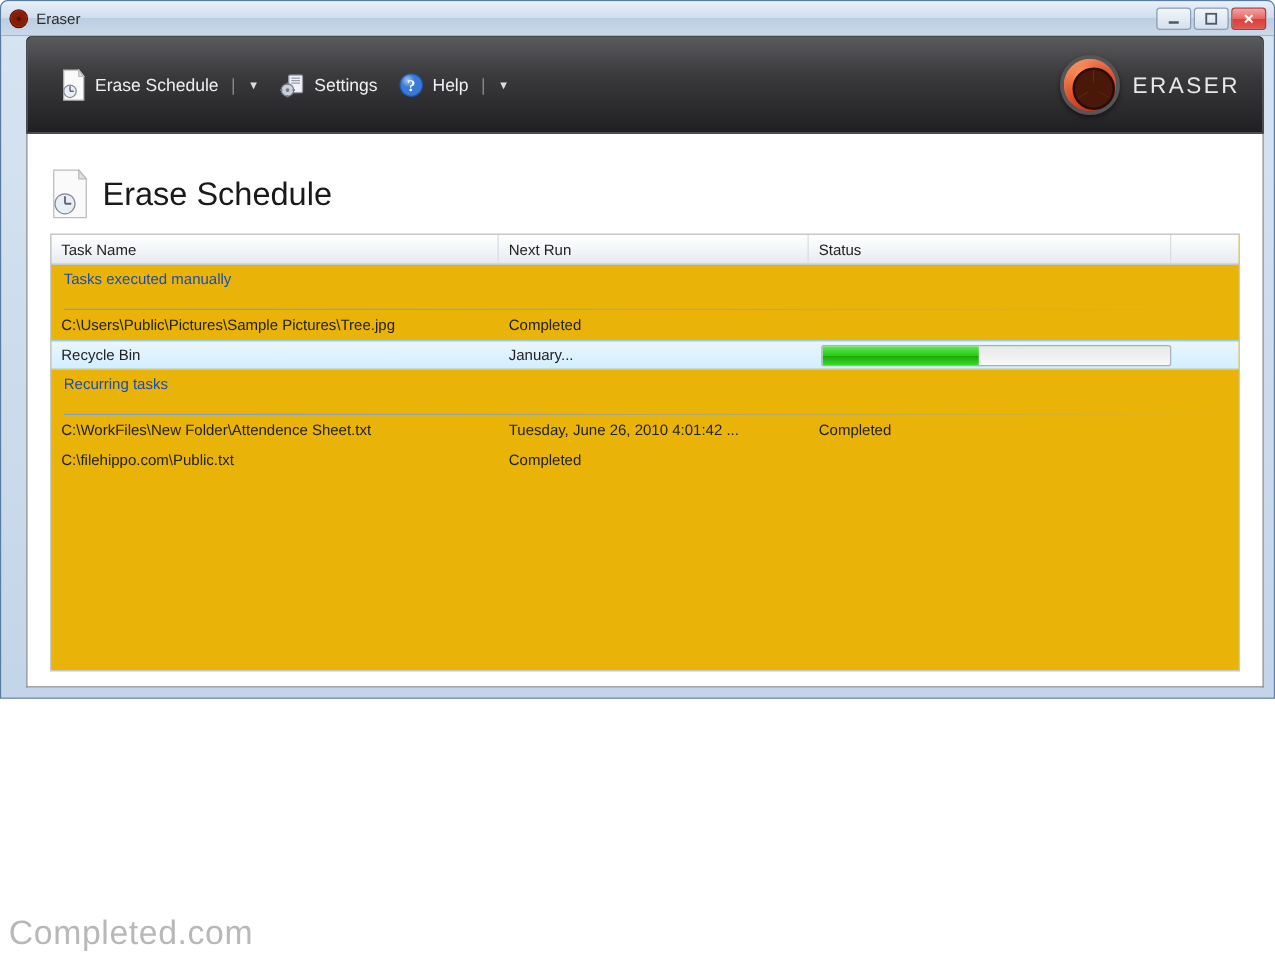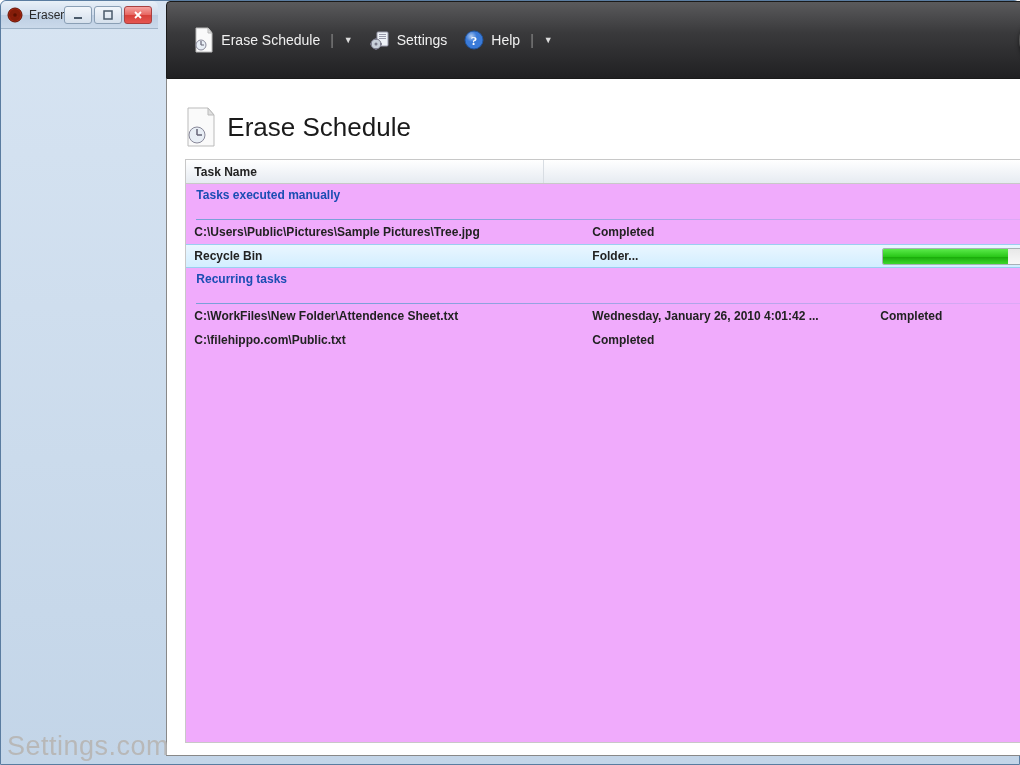--- a/index.html
+++ b/index.html
@@ -7,26 +7,26 @@
   font-family: "Segoe UI", Tahoma, sans-serif;
   font-size: 12px;
   background: #fff;
   width: 1020px;
   height: 765px;
   overflow: hidden;
   position: relative;
 }
 .window {
   width: 1020px;
-  height: 765px;
+  height: 559px;
   border: 1px solid #5a7ca0;
   background: linear-gradient(to bottom, #d7e4f2 0%, #c3d5e8 100%);
   border-radius: 6px 6px 0 0;
   display: flex;
-  flex-direction: row;
+  flex-direction: column;
 }
 .titlebar {
   height: 28px;
   display: flex;
   align-items: center;
   padding: 0 6px;
   background: linear-gradient(to bottom, #e8f0f8 0%, #d0dded 50%, #bdcee2 51%, #cad9ea 100%);
   border-radius: 6px 6px 0 0;
   border-bottom: 1px solid #a0b4c8;
 }
@@ -45,21 +45,21 @@
   cursor: pointer;
   color: #4a5a6a;
 }
 .win-btn.close {
   background: linear-gradient(to bottom, #f5a3a0 0%, #e76560 50%, #d7403a 51%, #e55550 100%);
   border-color: #a84040;
   color: #fff;
 }
 .toolbar-area {
   flex: 1;
-  margin: 0 8px 8px 8px;
+  margin: 0 8px 8px 20px;
   display: flex;
   flex-direction: column;
 }
 .dark-toolbar {
   height: 78px;
   background: linear-gradient(to bottom, #5a5a5c 0%, #3a3a3c 40%, #202022 100%);
   border: 1px solid #1a1a1a;
   border-radius: 4px 4px 0 0;
   display: flex;
   align-items: center;
@@ -124,23 +124,22 @@
 }
 .page-header h1 {
   font-size: 26px;
   font-weight: 400;
   color: #1a1a1a;
 }
 .page-icon { width: 32px; height: 40px; }
 .grid {
   flex: 1;
   border: 1px solid #c8c8c8;
-  background: #f0abfc;
+  background: #eab308;
   overflow: auto;
-  font-weight: bold;
 }
 .grid-header {
   display: flex;
   background: linear-gradient(to bottom, #ffffff, #f0f3f7 60%, #e6ebf1);
   border-bottom: 1px solid #c8c8c8;
   height: 24px;
   align-items: center;
   font-size: 12px;
   color: #222;
 }
@@ -159,21 +158,20 @@
   left: 10px; right: 10px; bottom: 0;
   height: 1px;
   background: linear-gradient(to right, #7aa0d8 0%, #7aa0d8 150px, rgba(122,160,216,0) 100%);
 }
 .grid-row {
   display: flex;
   height: 24px;
   align-items: center;
   font-size: 12px;
   color: #222;
-  gap: 40px;
 }
 .grid-row.selected {
   background: linear-gradient(to bottom, #eaf6ff, #d2eeff);
   border: 1px solid #9acff0;
   border-left: none;
   border-right: none;
 }
 .grid-row .col-task { border: none; }
 .grid-row .col-next { border: none; }
 .grid-row .col-status { border: none; }
@@ -316,50 +314,52 @@
             <circle cx="12" cy="28" r="8" fill="#e8eef5" stroke="#889"></circle>
             <path d="M12 28 L12 22 M12 28 L17 28" stroke="#667" stroke-width="1.5"></path>
           </svg>
         </span>
         <h1>Erase Schedule</h1>
       </div>
 
       <div class="grid">
         <div class="grid-header">
           <div class="col-task">Task Name</div>
+          <div class="col-next">Next Run</div>
+          <div class="col-status">Status</div>
         </div>
 
         <div class="group-row">Tasks executed manually</div>
 
         <div class="grid-row">
           <div class="col-task">C:\Users\Public\Pictures\Sample Pictures\Tree.jpg</div>
           <div class="col-status">Completed</div>
         </div>
 
         <div class="grid-row selected">
           <div class="col-task">Recycle Bin</div>
-          <div class="col-next">Folder...</div>
+          <div class="col-next">January...</div>
           <div class="col-status">
             <div class="progress">
               <div class="progress-bar" style="width:45%"></div>
             </div>
           </div>
         </div>
 
         <div class="group-row">Recurring tasks</div>
 
         <div class="grid-row">
           <div class="col-task">C:\WorkFiles\New Folder\Attendence Sheet.txt</div>
-          <div class="col-next">Wednesday, January 26, 2010 4:01:42 ...</div>
+          <div class="col-next">Tuesday, June 26, 2010 4:01:42 ...</div>
           <div class="col-status">Completed</div>
         </div>
 
         <div class="grid-row">
           <div class="col-task">C:\filehippo.com\Public.txt</div>
           <div class="col-status">Completed</div>
         </div>
 
       </div>
     </div>
   </div>
 </div>
 
-<div class="watermark">Settings.com</div>
+<div class="watermark">Completed.com</div>
 
 </body></html>

